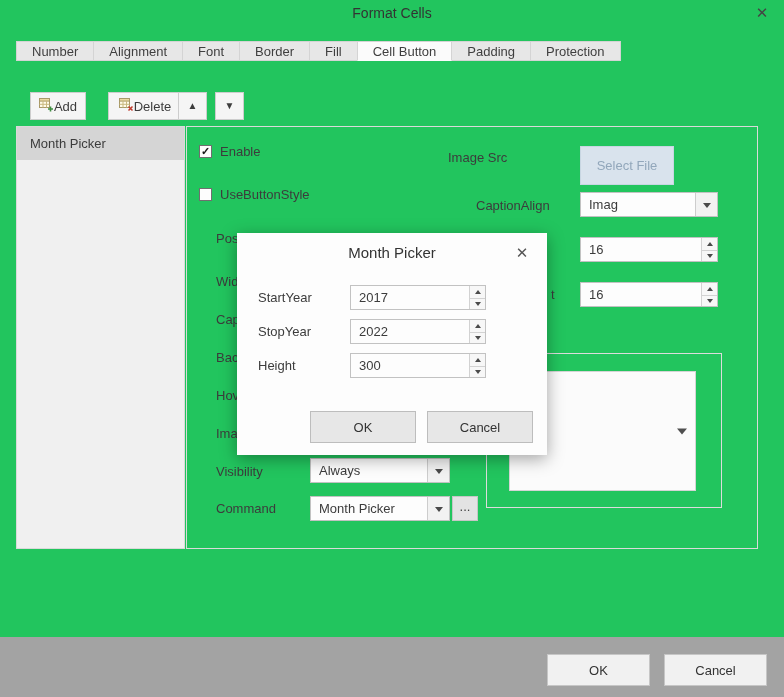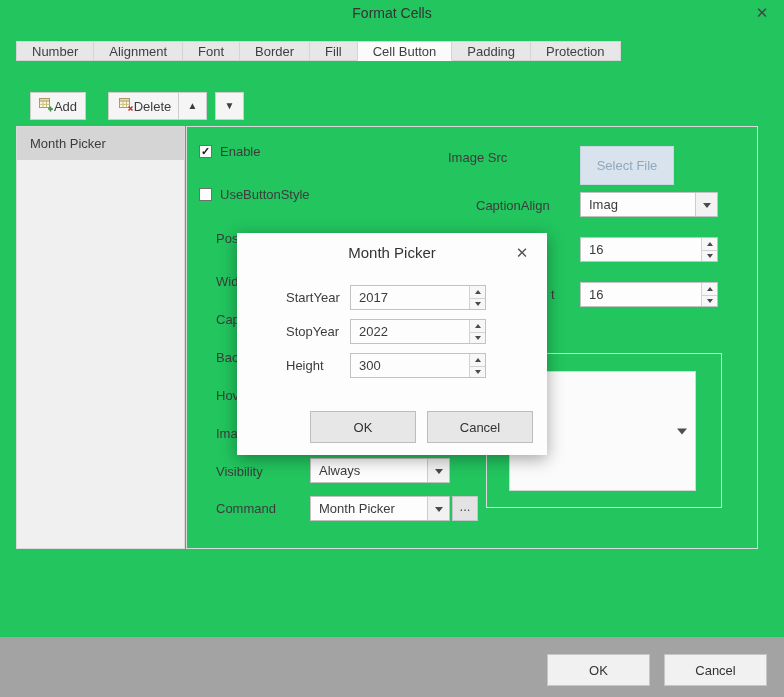--- a/index.html
+++ b/index.html
@@ -74,21 +74,21 @@
 
   .more-btn { position:absolute; left:452px; top:496px; width:26px; height:25px; box-sizing:border-box;
               background:#e3e3e3; border:1px solid #c6c6c6; text-align:center; line-height:20px; color:#444; }
 
   
   .popup { position:absolute; left:237px; top:233px; width:310px; height:222px; background:#fdfdfd;
            box-shadow:0 4px 16px rgba(0,0,0,0.35); z-index:10; }
   .popup-title { position:absolute; top:11px; left:0; width:100%; text-align:center; font-size:15px; color:#333; }
   .popup-close { position:absolute; top:11px; right:16px; width:18px; height:18px; line-height:18px;
                  text-align:center; font-size:15px; color:#555; }
-  .popup .alabel { left:21px;margin-left:28px; }
+  .popup .alabel { left:21px; }
   .popup .spin { left:113px; width:136px; }
   .popup-btn { position:absolute; top:178px; width:106px; height:32px; box-sizing:border-box; background:#e7e7e7;
                border:1px solid #bdbdbd; display:flex; align-items:center; justify-content:center; color:#333; }
   #popup-ok { left:73px; }
   #popup-cancel { left:190px; }
 
   
   .footer { position:absolute; left:0; top:637px; width:784px; height:60px; background:#a3a3a3; }
   .fbtn { position:absolute; top:17px; width:103px; height:32px; box-sizing:border-box; background:#f1f1f1;
           border:1px solid #c6c6c6; display:flex; align-items:center; justify-content:center; color:#333; }

